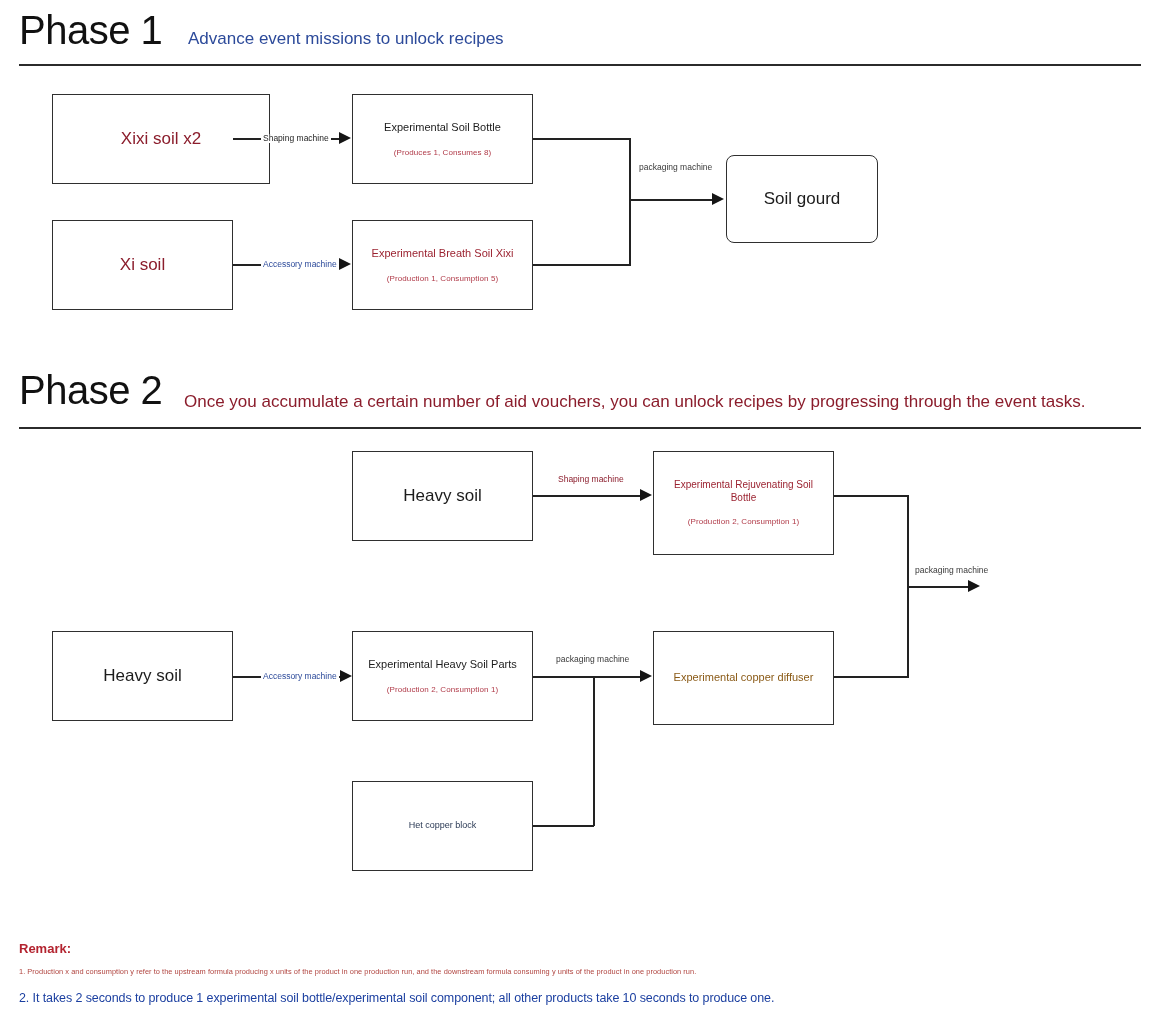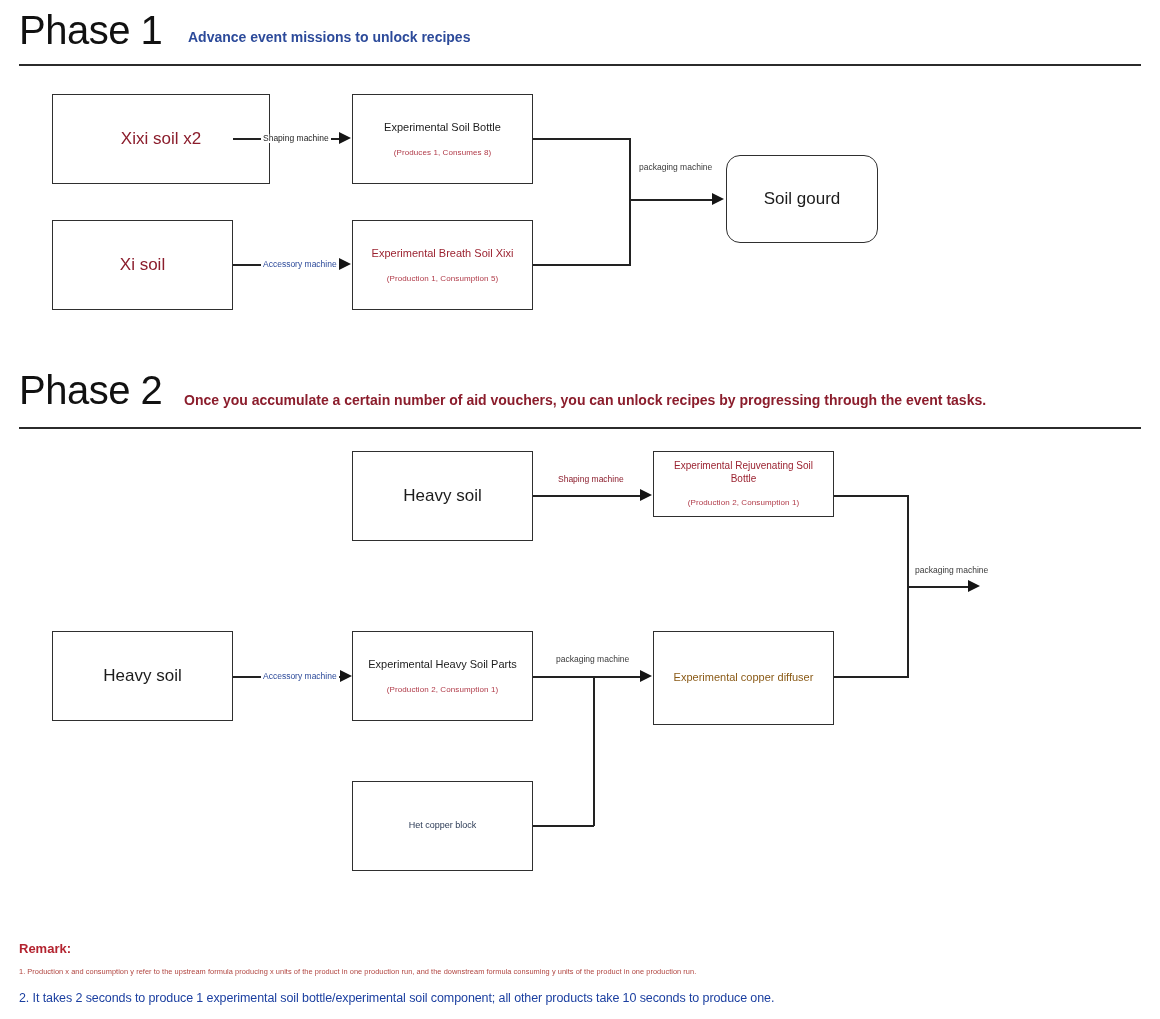--- a/index.html
+++ b/index.html
@@ -15,22 +15,22 @@
   .phase-title{
     position:absolute;
     font-size:40px;
     font-weight:400;
     letter-spacing:-0.5px;
     color:#111111;
     white-space:nowrap;
   }
   .phase-sub{
     position:absolute;
-    font-size:14px;
-    font-weight:700;
+    font-size:17px;
+    font-weight:400;
     white-space:nowrap;
   }
   .rule{
     position:absolute;
     height:0;
     border-top:2px solid #2b2b2b;
   }
 
   
   .node{
@@ -38,21 +38,21 @@
     border:1.6px solid #2f2f2f;
     background:#ffffff;
     box-sizing:border-box;
     display:flex;
     flex-direction:column;
     align-items:center;
     justify-content:center;
     text-align:center;
     padding:4px 8px;
   }
-  .node.rounded{border-radius:14px;text-align:right;}
+  .node.rounded{border-radius:8px;text-align:right;}
   .node .title{line-height:1.25;}
   .node .sub{
     margin-top:13px;
     font-size:8px;
     color:#b03a48;
     letter-spacing:0.1px;
     line-height:1.2;
   }
   .t-lg{font-size:17px;}
   .t-md{font-size:11px;}
@@ -149,21 +149,21 @@
   <div class="edge-label gray" style="left:637px;top:163px;">packaging machine</div>
 
   <div class="phase-title" style="left:19px;top:368px;">Phase 2</div>
   <div class="phase-sub" style="left:184px;top:392px;color:#8b1d2c;">Once you accumulate a certain number of aid vouchers, you can unlock recipes by progressing through the event tasks.</div>
   <div class="rule" style="left:19px;top:427px;width:1122px;"></div>
 
   <div class="node" style="left:352px;top:451px;width:181px;height:90px;">
     <div class="title t-lg c-dark">Heavy soil</div>
   </div>
 
-  <div class="node" style="left:653px;top:451px;width:181px;height:66px;">
+  <div class="node" style="left:653px;top:451px;width:181px;height:104px;">
     <div class="title t-sm c-red2">Experimental Rejuvenating Soil Bottle</div>
     <div class="sub">(Production 2, Consumption 1)</div>
   </div>
 
   <div class="node" style="left:52px;top:631px;width:181px;height:90px;">
     <div class="title t-lg c-dark">Heavy soil</div>
   </div>
 
   <div class="node" style="left:352px;top:631px;width:181px;height:90px;">
     <div class="title t-md c-dark">Experimental Heavy Soil Parts</div>

